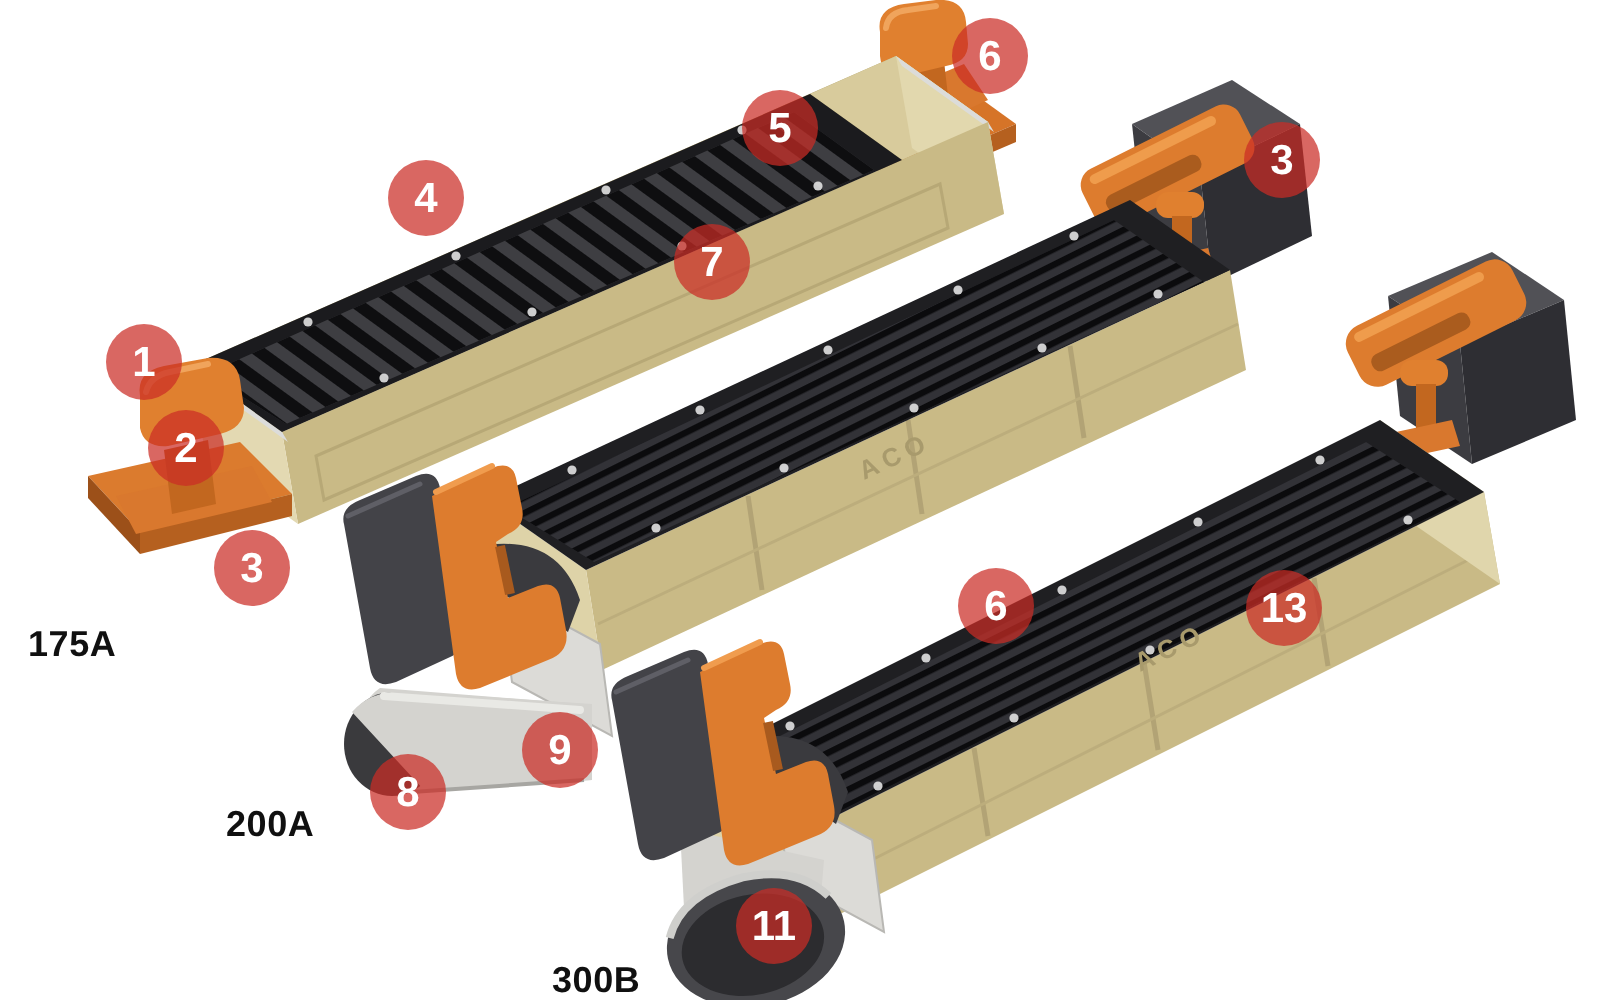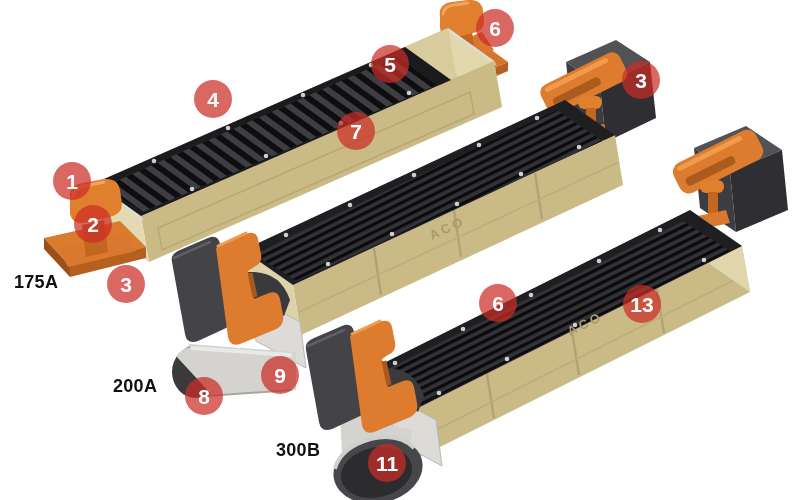--- a/index.html
+++ b/index.html
@@ -7,21 +7,21 @@
     position:relative;width:800px;height:500px;background:#ffffff;overflow:hidden;
     font-family:"Liberation Sans",sans-serif;
   }
   .features-link{
     position:absolute;left:18px;top:22px;font-size:13px;color:#2e2e2e;white-space:nowrap;
   }
   .features-link .hl{
     color:#c41e1e;text-decoration:underline;cursor:pointer;
   }
   .plabel{
-    position:absolute;font-weight:bold;font-size:18px;color:#101010;letter-spacing:.3px;
+    position:absolute;font-weight:bold;font-size:18px;color:#101010;letter-spacing:.3px;margin-top:40px;
   }
   .marker{
     position:absolute;transform:translate(-50%,-50%);
     width:38px;height:38px;border-radius:50%;
     background:rgba(203,44,38,.72);
     color:#fff;display:flex;align-items:center;justify-content:center;
     font-weight:bold;font-size:21px;line-height:1;cursor:pointer;
   }
   svg{position:absolute;left:0;top:0;}
 </style>
@@ -201,21 +201,21 @@
       <path d="M174,258 L210,242" stroke="#5f5f66" stroke-width="2.5" stroke-linecap="round"></path>
       <path d="M216,248 L246,234 Q256,230 258,239 L261,254 Q263,263 254,267 L248,271 L254,299 L269,293 Q278,290 280,299 L283,315 Q285,326 274,330 L240,344 Q230,347 228,337 Z" fill="#dd7c2e"></path>
       <path d="M250,273 L255,297" stroke="#a85a1e" stroke-width="5"></path>
       <path d="M218,246 L246,233" stroke="#f09c4e" stroke-width="3" stroke-linecap="round"></path>
     </g>
   </g>
 </svg>
 
 
 <div class="plabel" style="left:14px;top:272px">175A</div>
-<div class="plabel" style="left:113px;top:376px">200A</div>
+<div class="plabel" style="left:113px;top:362px">200A</div>
 <div class="plabel" style="left:276px;top:440px">300B</div>
 
 <div class="marker" style="left:72px;top:181px">1</div>
 <div class="marker" style="left:93px;top:224px">2</div>
 <div class="marker" style="left:126px;top:284px">3</div>
 <div class="marker" style="left:213px;top:99px">4</div>
 <div class="marker" style="left:390px;top:64px">5</div>
 <div class="marker" style="left:495px;top:28px">6</div>
 <div class="marker" style="left:356px;top:131px">7</div>
 <div class="marker" style="left:204px;top:396px">8</div>

